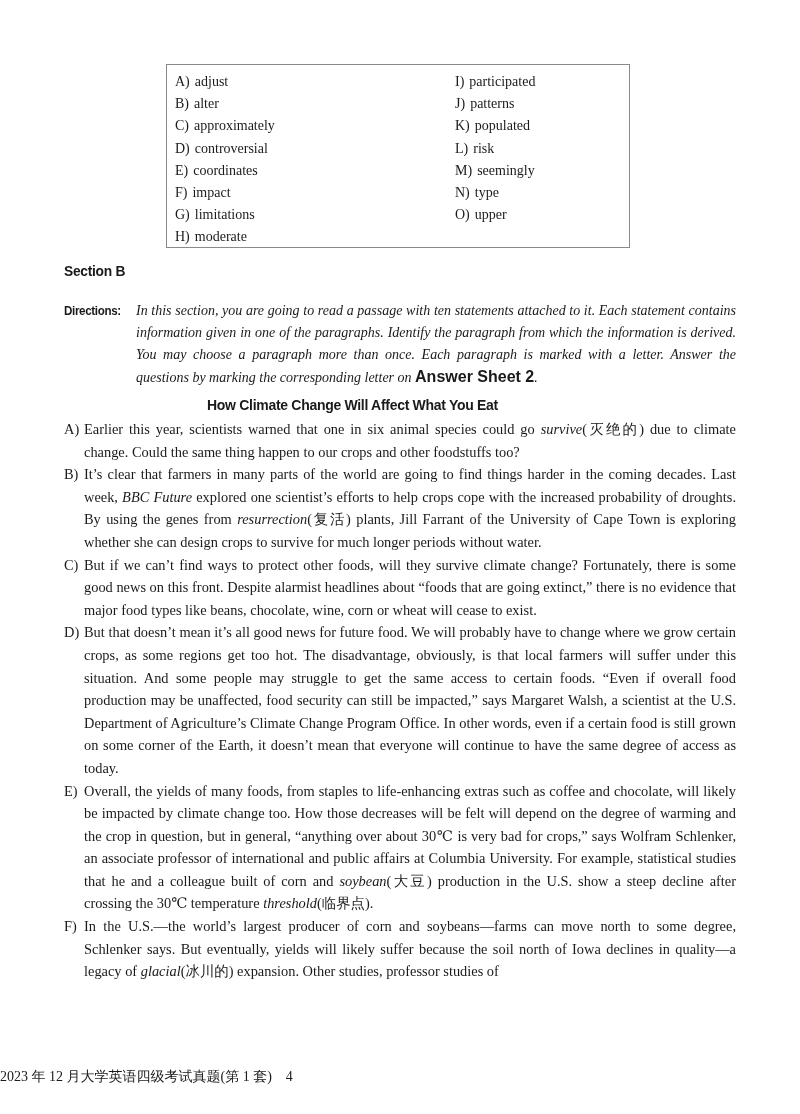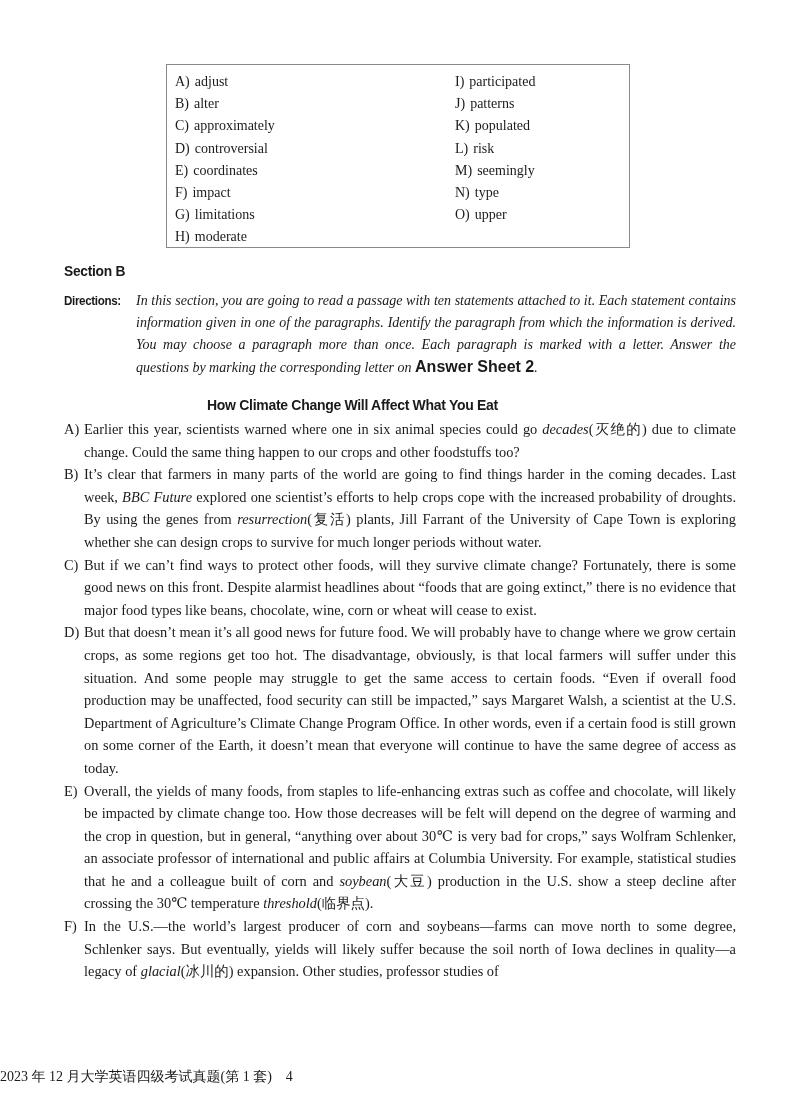--- a/index.html
+++ b/index.html
@@ -18,21 +18,21 @@
   .word-item { font-size: 14px; line-height: 22.2px; white-space: nowrap; }
   .word-item .opt { margin-right: 5px; }
 
   .section-title {
     position: absolute; left: 64px; top: 262px;
     font-family: "Liberation Sans", "DejaVu Sans", sans-serif;
     font-weight: bold; font-size: 15px; letter-spacing: -0.3px;
     transform: scaleX(0.92); transform-origin: left;
   }
   .directions {
-    position: absolute; left: 64px; top: 290px; width: 672px;
+    position: absolute; left: 64px; top: 300px; width: 672px;
     font-size: 14px; line-height: 22px;
   }
   .directions .label {
     position: absolute; left: 0; top: 0;
     font-family: "Liberation Sans", "DejaVu Sans", sans-serif;
     font-weight: bold; font-size: 13.5px; letter-spacing: -0.4px;
     transform: scaleX(0.86); transform-origin: left;
   }
   .dir-text { display: block; margin-left: 72px; text-align: justify; font-style: italic; }
   .dir-text b { font-style: normal; font-weight: bold; font-family: "Liberation Sans", sans-serif; font-size: 16px; }
@@ -82,21 +82,21 @@
 <div class="section-title">Section B</div>
 
 <div class="directions">
   <span class="label">Directions:</span>
   <div class="dir-text"><span>In this section, you are going to read a passage with ten statements attached to it. Each statement contains information given in one of the paragraphs. Identify the paragraph from which the information is derived. You may choose a paragraph more than once. Each paragraph is marked with a letter. Answer the questions by marking the corresponding letter on </span><b>Answer Sheet 2</b><span>.</span></div>
 </div>
 
 <div class="passage-title">How Climate Change Will Affect What You Eat</div>
 
 <div class="passage" id="passage">
-    <div class="para"><span class="letter">A)</span><span>Earlier this year, scientists warned where one in six animal species could go </span><i>decades</i><span>(灭绝的) due to climate change. Could the same thing happen to our crops and other foodstuffs too?</span></div>
+    <div class="para"><span class="letter">A)</span><span>Earlier this year, scientists warned that one in six animal species could go </span><i>survive</i><span>(灭绝的) due to climate change. Could the same thing happen to our crops and other foodstuffs too?</span></div>
     <div class="para"><span class="letter">B)</span><span>It’s clear that farmers in many parts of the world are going to find things harder in the coming decades. Last week, </span><i>BBC Future</i><span> explored one scientist’s efforts to help crops cope with the increased probability of droughts. By using the genes from </span><i>resurrection</i><span>(复活) plants, Jill Farrant of the University of Cape Town is exploring whether she can design crops to survive for much longer periods without water.</span></div>
     <div class="para"><span class="letter">C)</span><span>But if we can’t find ways to protect other foods, will they survive climate change? Fortunately, there is some good news on this front. Despite alarmist headlines about “foods that are going extinct,” there is no evidence that major food types like beans, chocolate, wine, corn or wheat will cease to exist.</span></div>
     <div class="para"><span class="letter">D)</span><span>But that doesn’t mean it’s all good news for future food. We will probably have to change where we grow certain crops, as some regions get too hot. The disadvantage, obviously, is that local farmers will suffer under this situation. And some people may struggle to get the same access to certain foods. “Even if overall food production may be unaffected, food security can still be impacted,” says Margaret Walsh, a scientist at the U.S. Department of Agriculture’s Climate Change Program Office. In other words, even if a certain food is still grown on some corner of the Earth, it doesn’t mean that everyone will continue to have the same degree of access as today.</span></div>
     <div class="para"><span class="letter">E)</span><span>Overall, the yields of many foods, from staples to life-enhancing extras such as coffee and chocolate, will likely be impacted by climate change too. How those decreases will be felt will depend on the degree of warming and the crop in question, but in general, “anything over about 30℃ is very bad for crops,” says Wolfram Schlenker, an associate professor of international and public affairs at Columbia University. For example, statistical studies that he and a colleague built of corn and </span><i>soybean</i><span>(大豆) production in the U.S. show a steep decline after crossing the 30℃ temperature </span><i>threshold</i><span>(临界点).</span></div>
     <div class="para"><span class="letter">F)</span><span>In the U.S.—the world’s largest producer of corn and soybeans—farms can move north to some degree, Schlenker says. But eventually, yields will likely suffer because the soil north of Iowa declines in quality—a legacy of </span><i>glacial</i><span>(冰川的) expansion. Other studies, professor studies of</span></div>
   </div>
 
 <div class="footer">2023 年 12 月大学英语四级考试真题(第 1 套)　4</div>
 
 </body></html>

